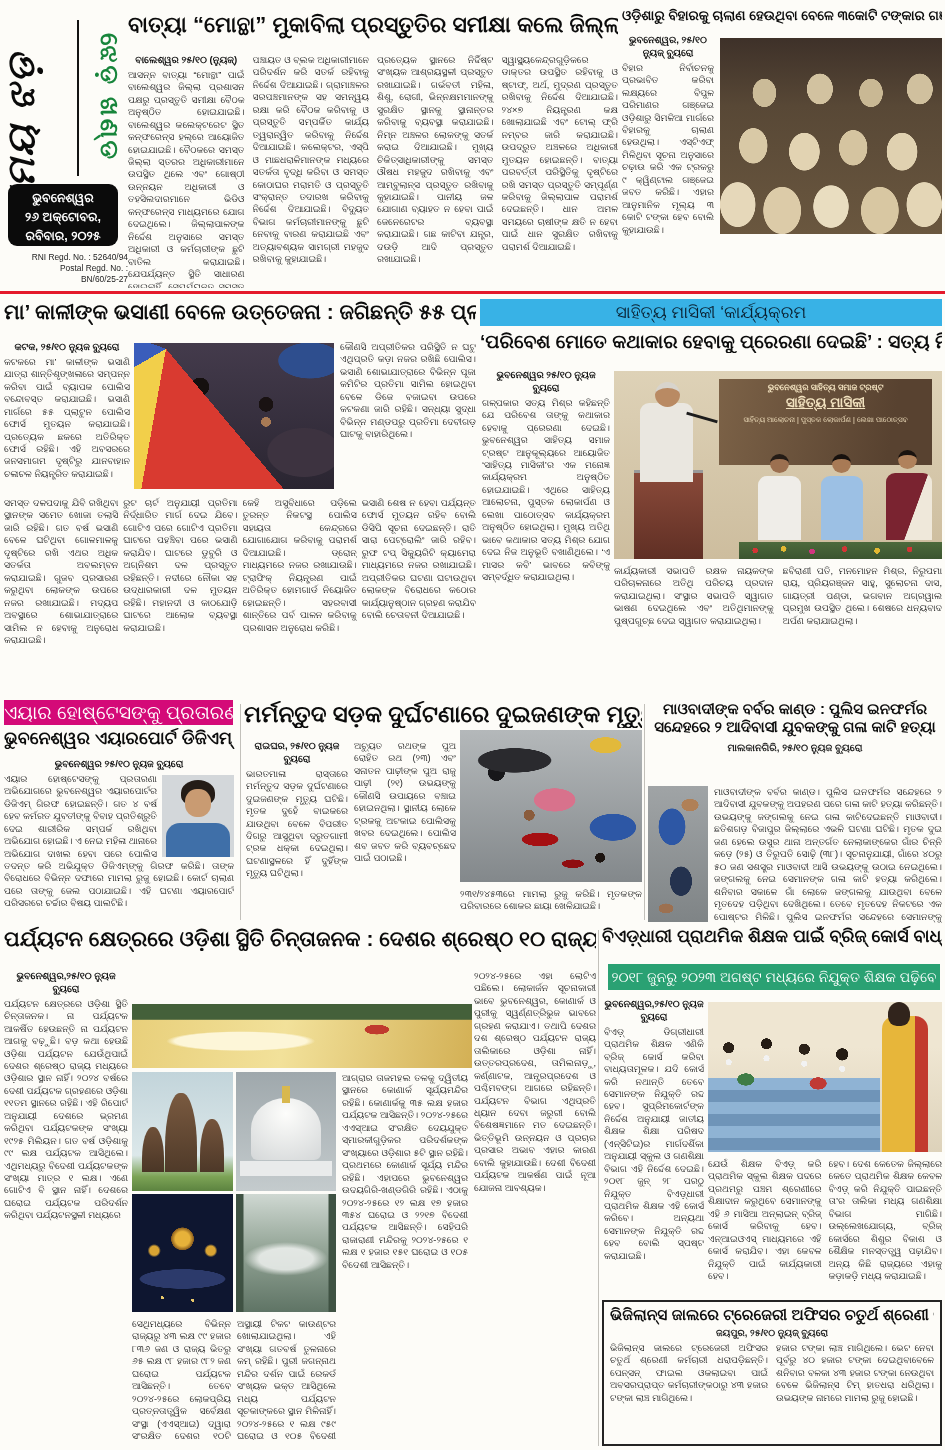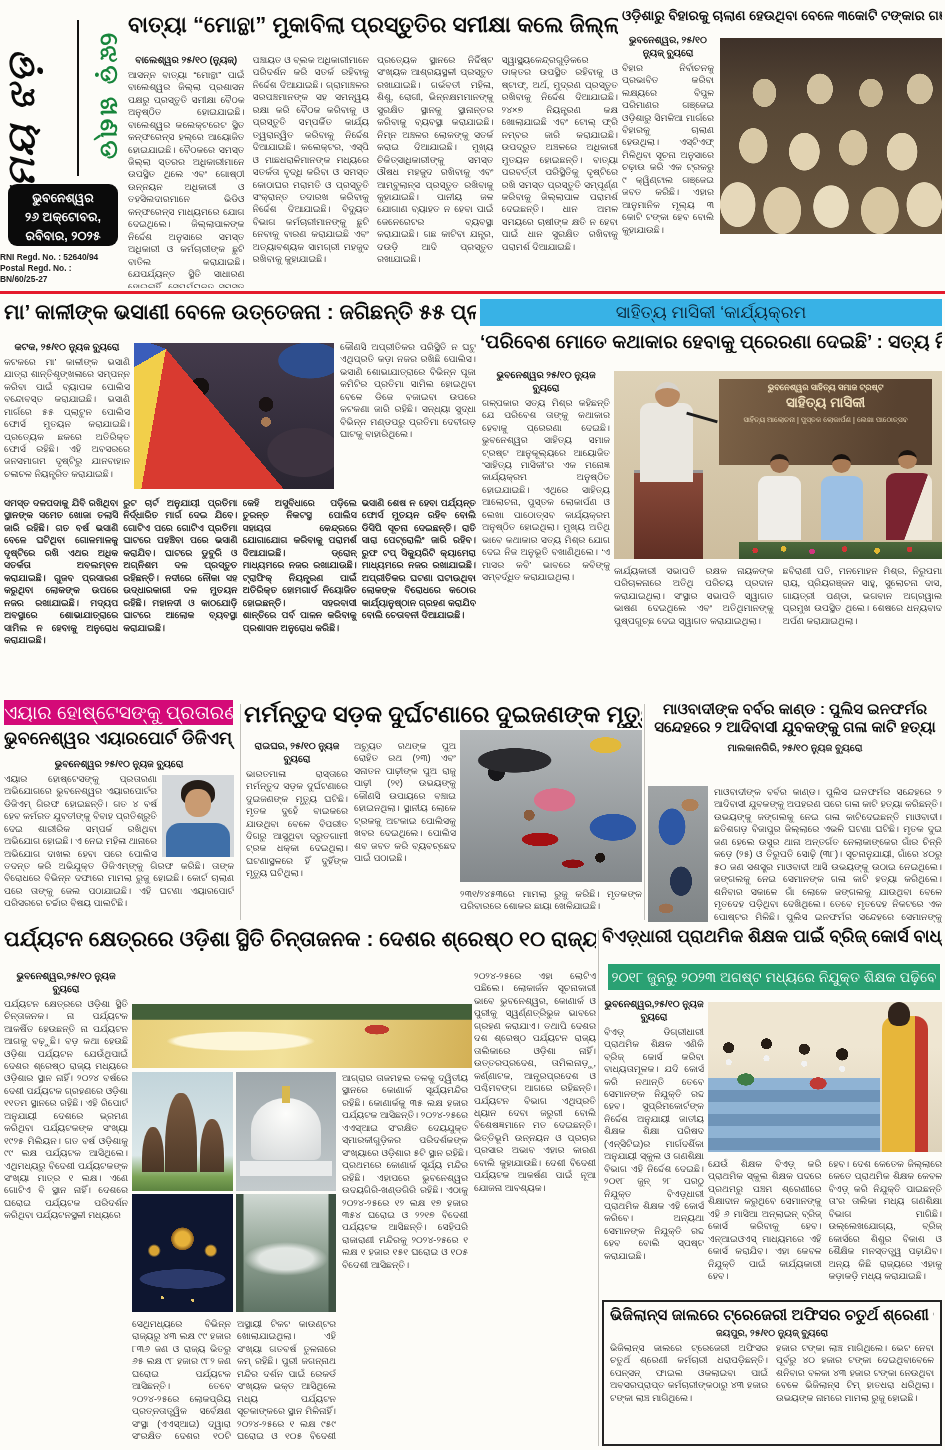--- a/index.html
+++ b/index.html
@@ -16,21 +16,21 @@
   .banner{font-weight:400;text-align:center;overflow:hidden;white-space:nowrap;}
   
   #m-logo{left:2px;top:8px;width:72px;height:250px;writing-mode:vertical-rl;transform:rotate(180deg);
           font-size:38px;font-weight:800;font-style:italic;color:#0a0a0a;text-align:center;line-height:1.0;
           letter-spacing:2px;overflow:hidden;}
   #m-divider{left:77px;top:20px;width:2px;height:156px;background:#131313;}
   #m-edition{left:82px;top:14px;width:40px;height:168px;writing-mode:vertical-rl;
              font-size:25px;font-weight:800;color:#17853b;line-height:1;text-align:center;overflow:hidden;letter-spacing:3px;}
   #m-datebox{left:8px;top:184px;width:110px;height:62px;background:#0b0b0b;border-radius:9px;color:#fff;
              text-align:center;font-weight:700;font-size:12.5px;line-height:1.5;padding-top:5px;box-sizing:border-box;}
-  #m-rni{left:0;top:252px;width:128px;text-align:left;font-size:8.4px;font-weight:700;line-height:1.3;color:#222;}
+  #m-rni{left:0;top:252px;width:128px;text-align:right;font-size:8.4px;font-weight:400;line-height:1.3;color:#222;}
   
   #art-a{left:128px;top:12px;width:490px;height:276px;}
   .hl-a{font-size:22px;}
   .cols-a{position:absolute;top:42px;left:0;right:0;bottom:0;gap:8px;}
   
   #art-b{left:622px;top:8px;width:320px;height:280px;}
   .hl-b{font-size:13.5px;}
   .b-left{position:absolute;left:0;top:26px;bottom:0;width:92px;overflow:hidden;}
   #ph-ganja{position:absolute;left:98px;top:30px;width:222px;height:196px;
     background-color:#58483a;
@@ -63,30 +63,30 @@
      radial-gradient(circle 12px at 66% 42%,#191212 60%,#0000 62%),
      radial-gradient(circle 8px at 66% 54%,#a87a55 60%,#0000 62%),
      radial-gradient(circle 9px at 8% 48%,#9c7050 60%,#0000 62%),
      radial-gradient(ellipse 26px 16px at 34% 66%,#e8e2d2 60%,#0000 62%),
      radial-gradient(circle 4px at 30% 58%,#e07820 70%,#0000 72%),
      radial-gradient(circle 4px at 38% 60%,#e07820 70%,#0000 72%),
      radial-gradient(ellipse 46px 26px at 88% 12%,#2e4e8e 68%,#0000 70%),
      radial-gradient(ellipse 60px 40px at 85% 75%,#3d3340 60%,#0000 62%),
      linear-gradient(180deg,#443b4c 0%,#2a2531 100%);}
   .c-col3{position:absolute;top:42px;left:336px;width:136px;height:152px;overflow:hidden;}
-  .c-bottom{position:absolute;top:198px;left:0;right:0;bottom:0;gap:5px;font-weight:bold;}
+  .c-bottom{position:absolute;top:198px;left:0;right:0;bottom:0;gap:5px;}
   
   #art-d{left:480px;top:299px;width:462px;height:396px;}
   .d-banner{position:absolute;top:0;left:0;width:100%;height:27px;background:#38b2e6;color:#0a2030;font-size:17px;line-height:27px;}
   .hl-d{position:absolute;top:31px;width:100%;font-size:19px;}
   .d-col1{position:absolute;top:70px;left:2px;width:128px;bottom:0;overflow:hidden;}
   #ph-event{position:absolute;top:72px;left:134px;width:328px;height:188px;background:linear-gradient(180deg,#ded2b7 0%,#cdbd9e 100%);overflow:hidden;}
   .ev-banner{position:absolute;left:32%;top:4%;width:65%;height:46%;background:linear-gradient(100deg,#7c6247 0%,#584230 80%);color:#f3e3c0;text-align:center;padding-top:3px;box-sizing:border-box;}
   .ev-b1{font-size:8.3px;font-weight:700;white-space:nowrap;overflow:hidden;}
-  .ev-b2{font-size:13.5px;font-weight:800;margin-top:2px;white-space:nowrap;overflow:hidden;}
+  .ev-b2{font-size:13.5px;font-weight:800;margin-top:2px;white-space:nowrap;overflow:hidden;text-decoration:underline;}
   .ev-b3{font-size:7.2px;margin-top:4px;white-space:nowrap;overflow:hidden;}
   .ev-podium{position:absolute;left:6%;bottom:0;width:21%;height:46%;background:linear-gradient(#8a4a3a,#5f2f24);border-top:3px solid #9a9a9a;}
   .ev-speaker{position:absolute;left:8%;top:17%;width:16%;height:42%;background:#eae7e0;border-radius:9px 9px 0 0;}
   .ev-speaker-head{position:absolute;left:12.5%;top:6%;width:25px;height:25px;background:#b98a63;border-radius:50%;border-top:6px solid #d8d4cc;box-sizing:border-box;}
   .ev-mic{position:absolute;left:22%;top:24%;width:32px;height:3px;background:#1c1c1c;transform:rotate(16deg);}
   .ev-p1{position:absolute;left:44%;top:56%;width:13%;height:34%;background:#efede8;border-radius:9px 9px 0 0;}
   .ev-p1h{position:absolute;left:47.5%;top:44%;width:19px;height:19px;background:#9c7050;border-radius:50%;border-top:5px solid #241c16;box-sizing:border-box;}
   .ev-p2{position:absolute;left:63%;top:56%;width:13%;height:34%;background:#9cc0e4;border-radius:9px 9px 0 0;}
   .ev-p2h{position:absolute;left:66.5%;top:44%;width:19px;height:19px;background:#a87a55;border-radius:50%;border-top:5px solid #17110e;box-sizing:border-box;}
   .ev-p3{position:absolute;left:83%;top:54%;width:14%;height:36%;background:linear-gradient(110deg,#7a2330 60%,#efe8da 61%);border-radius:9px 9px 0 0;}

